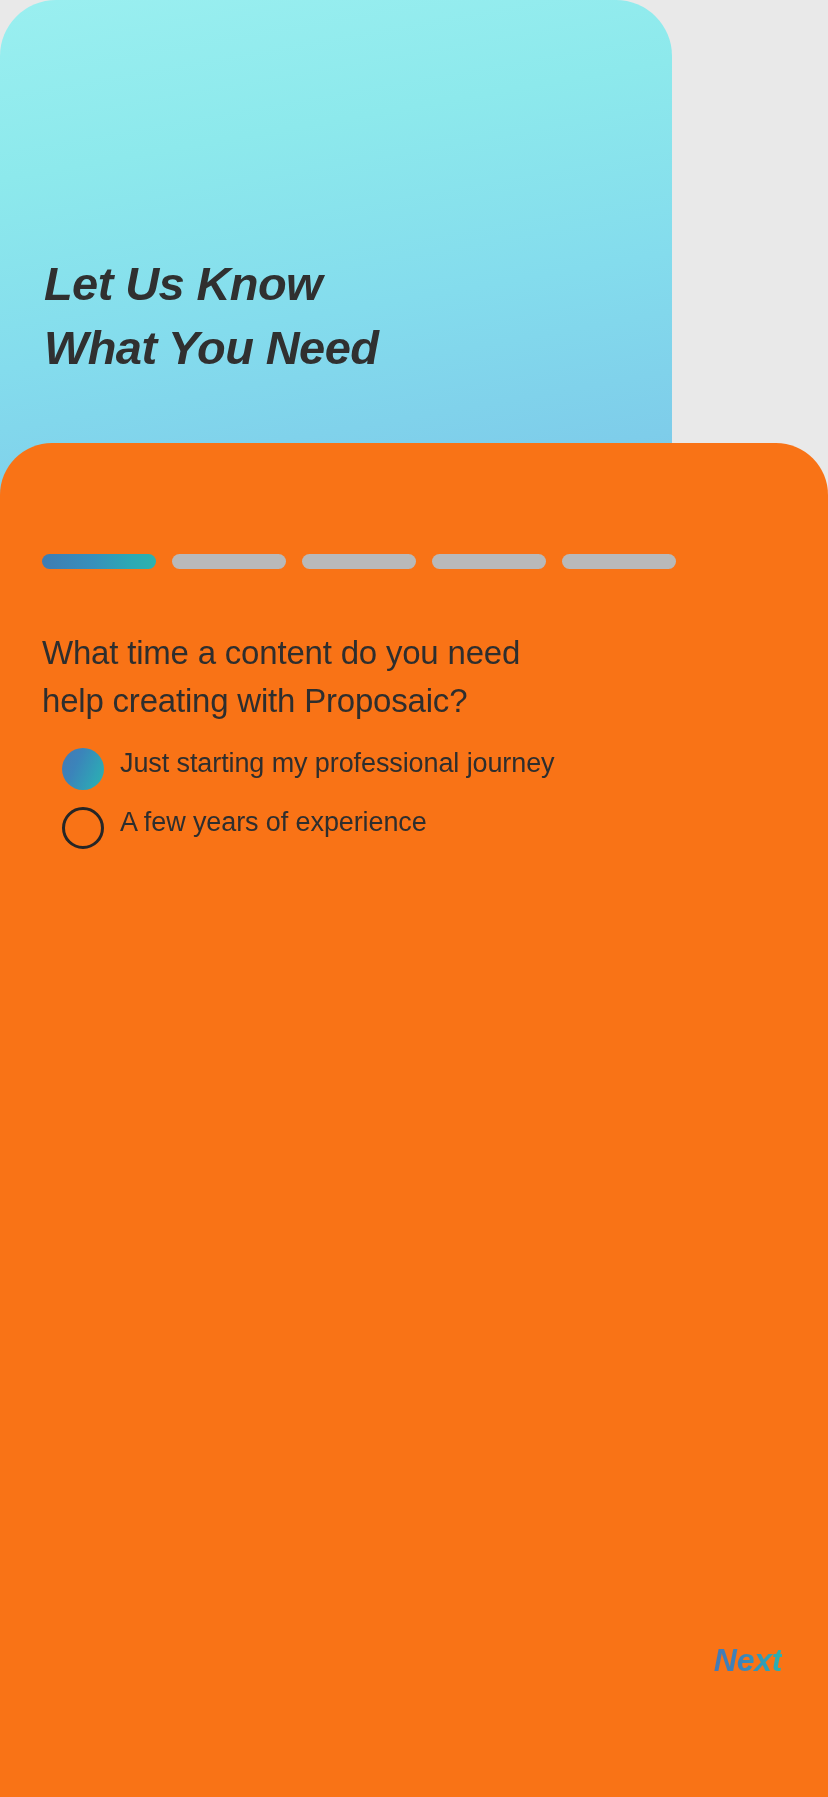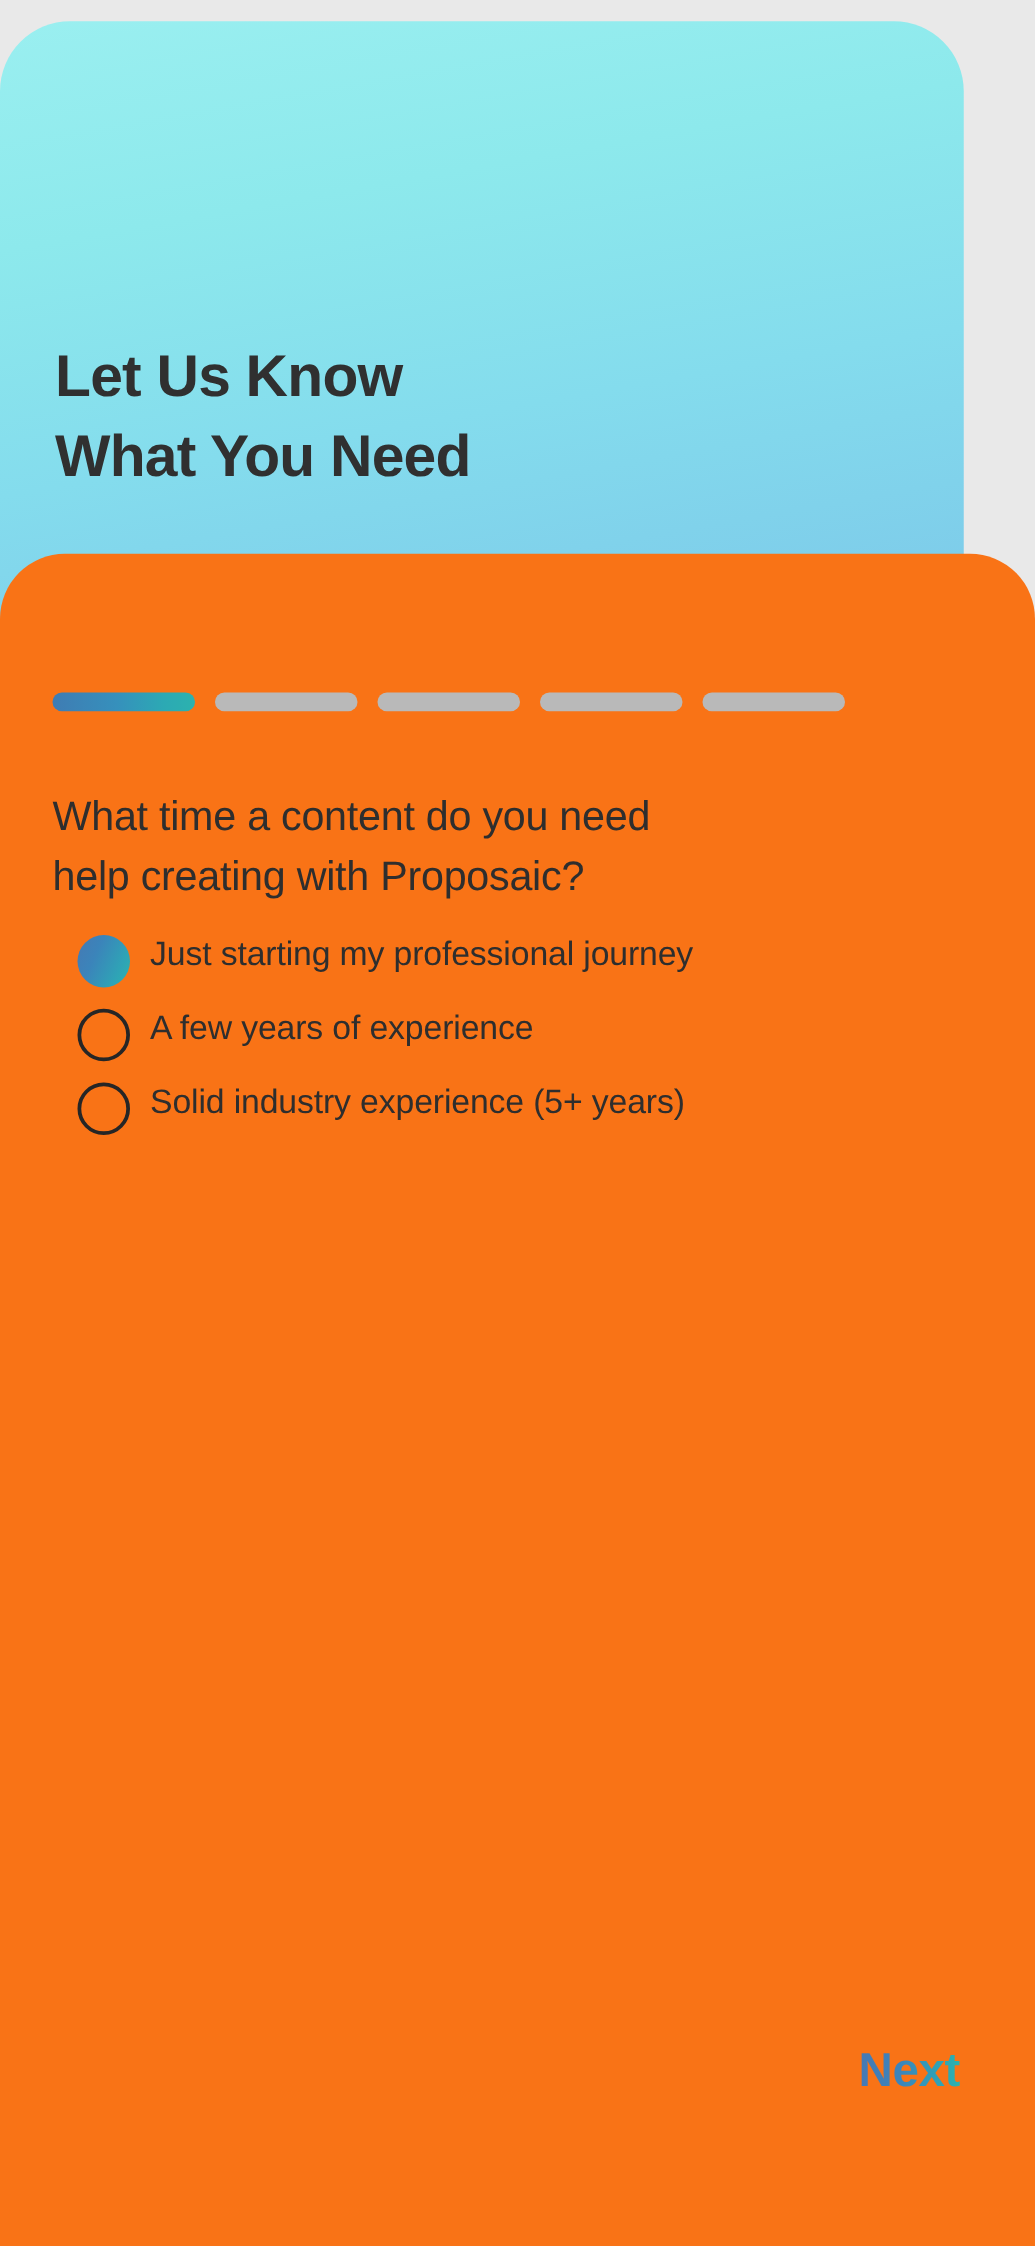--- a/index.html
+++ b/index.html
@@ -19,27 +19,28 @@
     width: 828px;
     height: 1797px;
     background: #e9e9e9;
     overflow: hidden;
   }
 
   
   .header {
     position: absolute;
     left: 0;
-    top: 17px;
-    width: 771px;
+    top: 0;
+    width: 672px;
     height: 520px;
     border-top-left-radius: 56px;
     border-top-right-radius: 56px;
     background: linear-gradient(170deg, #9aeff0 0%, #8de9ec 28%, #84dced 58%, #7ecdea 86%, #79c6e8 100%);
     overflow: hidden;
+    font-style: italic;
   }
 
   .header-title {
     position: absolute;
     left: 44px;
     top: 252px;
     margin: 0;
     font-size: 47px;
     line-height: 1.36;
     font-weight: bold;
@@ -123,31 +124,32 @@
   .option-label {
     font-size: 27px;
     color: #2e2e2e;
     letter-spacing: -0.1px;
     white-space: nowrap;
   }
 
   
   .next-btn {
     position: absolute;
-    right: 60px;
+    right: 46px;
     bottom: 118px;
-    font-size: 38px;
+    font-size: 32px;
     font-weight: bold;
     letter-spacing: -0.3px;
     background: linear-gradient(90deg, #4679b4 0%, #3c84ba 40%, #2fa3b6 80%, #2cb3ad 100%);
     -webkit-background-clip: text;
     background-clip: text;
     color: transparent;
     -webkit-text-fill-color: transparent;
     cursor: pointer;
+    font-style: italic;
   }
 </style>
 </head>
 <body>
 
 <div class="phone">
 
   <div class="header">
     <h1 class="header-title">Let Us Know
 What You Need</h1>
@@ -171,24 +173,20 @@
       <div class="option">
         <span class="radio selected"></span>
         <span class="option-label">Just starting my professional journey</span>
       </div>
 
       <div class="option">
         <span class="radio"></span>
         <span class="option-label">A few years of experience</span>
       </div>
 
-      <div class="option">
-        <span class="radio"></span>
-        <span class="option-label">Solid industry experience (5+ years)</span>
-      </div>
 
 
     </div>
 
     <div class="next-btn">Next</div>
 
   </div>
 </div>
 
 </body></html>

